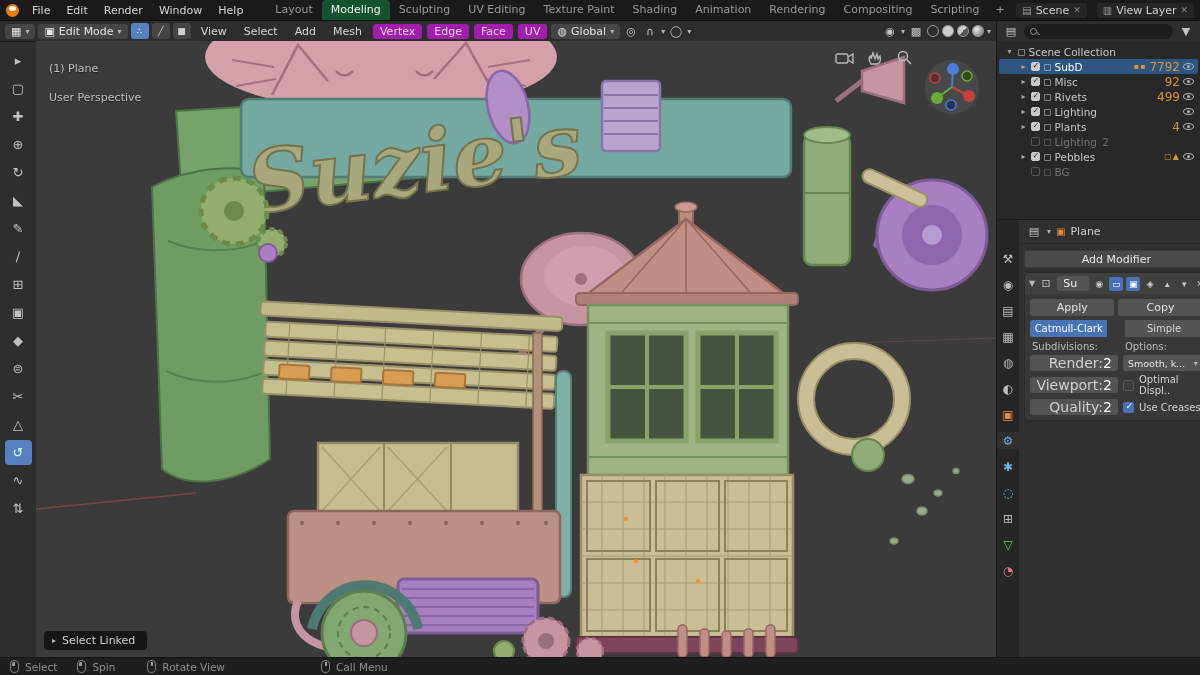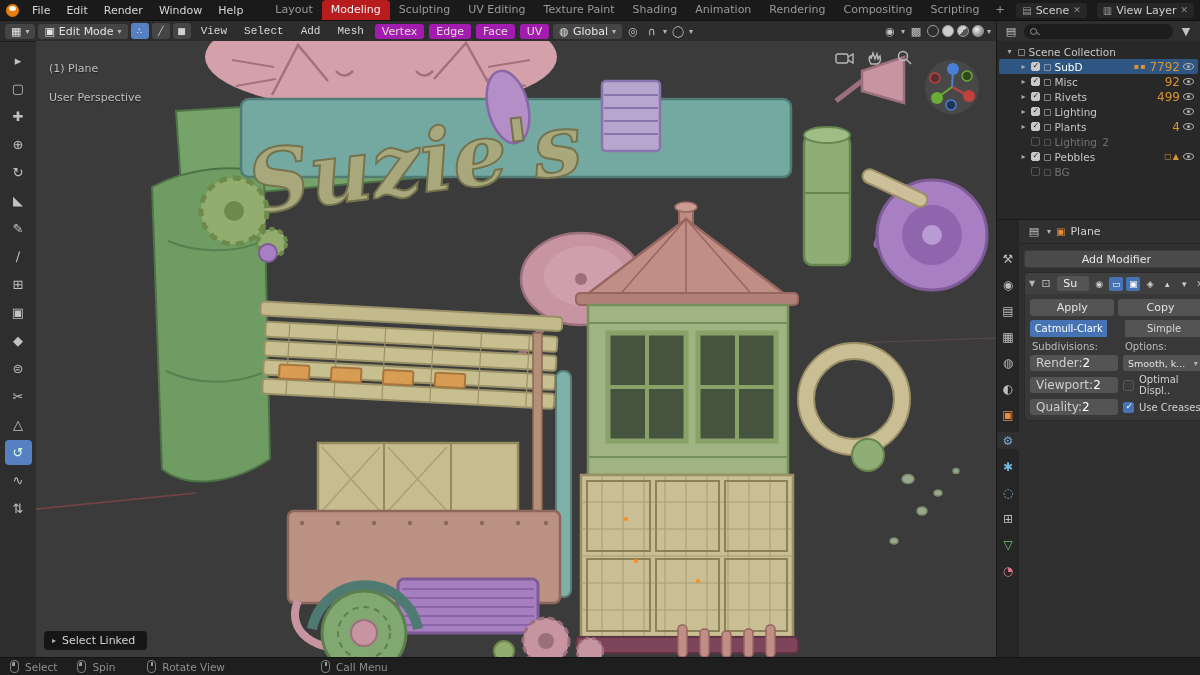--- a/index.html
+++ b/index.html
@@ -8,35 +8,35 @@
          font-family:"DejaVu Sans","Liberation Sans",sans-serif; font-size:11px;
          color:#cfcfcf; overflow:hidden; user-select:none; }
 
   
   .topbar { height:20px; background:#1a1a1a; display:flex; align-items:center; padding:0 6px; gap:2px; }
   .blogo { width:13px; height:13px; border-radius:50%; background:#e87d0d; position:relative; margin-right:4px; flex:none; }
   .blogo::after { content:""; position:absolute; left:3px; top:2.5px; width:7px; height:5px; border-radius:50%; background:#f4f4f4; }
   .menu-item { padding:2px 7px; border-radius:3px; color:#d6d6d6; cursor:default; }
   .ws-tabs { display:flex; margin-left:14px; }
   .ws-tab { padding:3px 9px 4px; color:#9a9a9a; border-radius:4px 4px 0 0;text-align:right; }
-  .ws-tab.active { background:#b91c1c; color:#f0f0f0; }
+  .ws-tab.active { background:#14532d; color:#f0f0f0; }
   .ws-plus { padding:3px 7px; color:#9a9a9a; }
   .tb-right { margin-left:auto; display:flex; align-items:center; gap:10px; }
   .selector { display:flex; align-items:center; gap:4px; background:#262626; border-radius:3px; padding:1px 6px; }
   .sel-ic { color:#9f9f9f; font-size:10px; }
   .sel-x { color:#8a8a8a; font-size:9px; }
 
   
   .row2 { height:21px; display:flex; }
   .vhead { flex:1; background:#2d2d2d; display:flex; align-items:center; gap:3px; padding:0 5px; border-top:1px solid #111; }
   .hbtn { background:#454545; border-radius:3px; padding:1px 6px; display:flex; align-items:center; gap:4px; color:#e3e3e3; }
   .caret { font-size:8px; color:#b5b5b5; }
   .mini { width:18px; height:16px; background:#454545; border-radius:3px; display:flex; align-items:center; justify-content:center; font-size:9px; color:#cfcfcf; }
   .mini.active { background:#5680c2; color:#fff; }
-  .hmenu { padding:1px 7px; color:#d8d8d8;font-family:Liberation Mono, monospace; }
+  .hmenu { padding:1px 7px; color:#d8d8d8; }
   .pillmenu { background:#a21caf; border-radius:3px; padding:1px 7px; margin:0 1px; color:#e5d9d6; }
   .hicon { width:16px; text-align:center; color:#c3c3c3; font-size:11px; }
   .shball { width:12px; height:12px; border-radius:50%; border:1px solid #9a9a9a; background:transparent; }
   .shball.solid { background:#cdcdcd; }
   .shball.material { background:linear-gradient(135deg,#cdcdcd 50%,#555 50%); }
   .shball.rendered { background:radial-gradient(circle at 35% 35%,#eee,#666); }
   .spacer { flex:1; }
 
   .ohead { width:204px; background:#2e2e2e; border-top:1px solid #111; border-left:1px solid #181818;
            display:flex; align-items:center; gap:5px; padding:0 6px; }
@@ -98,21 +98,21 @@
   .grid2 { display:grid; grid-template-columns:1fr 1fr; gap:4px; }
   .wbtn { height:17px; background:#545454; border-radius:3px; display:flex; align-items:center; justify-content:center; color:#e3e3e3; }
   .segwrap { display:flex; }
   .seg { flex:1; height:17px; background:#545454; display:flex; align-items:center; justify-content:center; color:#d8d8d8; font-size:10px; }
   .seg.first { border-radius:3px 0 0 3px; margin-right:18px; }
   .seg.last { border-radius:0 3px 3px 0; }
   .seg.active { background:#4772b3; color:#fff; }
   .cols { display:grid; grid-template-columns:88px 1fr; gap:3px 5px; align-items:center; }
   .collabel { color:#bdbdbd; font-size:10px; padding-left:2px; }
   .numfield { height:16px; background:#545454; border-radius:3px; display:flex; align-items:center;
-              justify-content:flex-start; padding:0 6px; font-size:12px; }
+              justify-content:flex-end; padding:0 6px; font-size:14px; }
   .numfield .nl { color:#cfcfcf; } .numfield .nv { color:#fff; }
   .ddfield { height:16px; background:#545454; border-radius:3px; display:flex; align-items:center; gap:3px;
              padding:0 5px; font-size:9.5px; color:#e3e3e3; overflow:hidden; white-space:nowrap; }
   .ddfield .ddtext { overflow:hidden; text-overflow:ellipsis; flex:1; }
   .cbrow { display:flex; align-items:center; gap:5px; font-size:10px; color:#d2d2d2; }
   .pcb { width:11px; height:11px; border-radius:2px; background:#3c3c3c; border:1px solid #565656; position:relative; flex:none; }
   .pcb.on { background:#4772b3; border-color:#4772b3; }
   .pcb.on::after { content:"✓"; position:absolute; left:1.5px; top:-1.5px; font-size:9px; color:#fff; }
 
   

